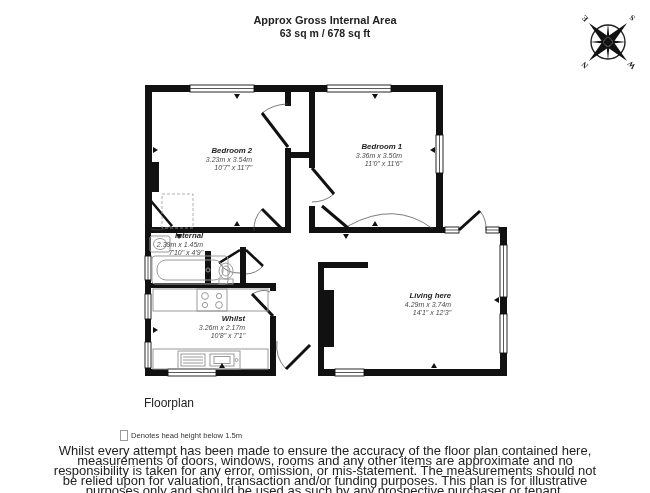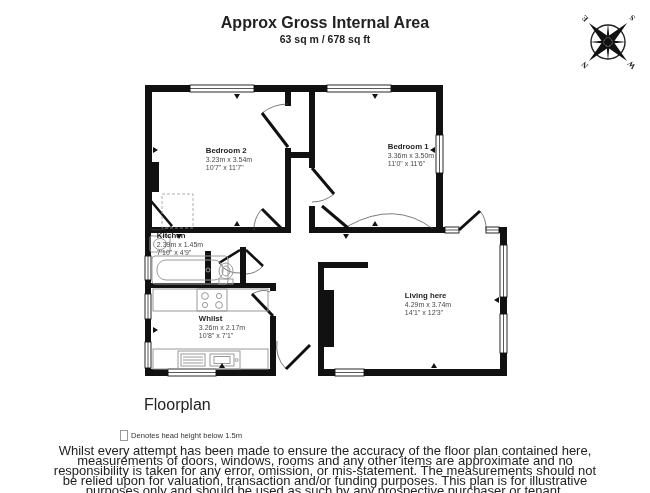--- a/index.html
+++ b/index.html
@@ -1,26 +1,26 @@
 <!DOCTYPE html>
 <html><head>
 <meta charset="utf-8">
 <style>
   html,body{margin:0;padding:0;background:#fff;}
   .page{position:relative;width:650px;height:493px;background:#ffffff;
         font-family:"Liberation Sans", sans-serif;color:#222;overflow:hidden;}
   .hdr{position:absolute;top:14px;left:0;width:650px;text-align:center;}
-  .hdr .l1{font-size:16px;font-weight:bold;color:#222;}
+  .hdr .l1{font-size:11px;font-weight:bold;color:#222;}
   .hdr .l2{font-size:10.5px;font-weight:bold;color:#222;margin-top:1px;}
   .plan-svg{position:absolute;left:0;top:0;}
-  .room-label{position:absolute;transform:translate(-50%,-50%);text-align:left;
-              white-space:nowrap;line-height:8.5px;}
+  .room-label{position:absolute;transform:translate(-50%,-50%);text-align:right;
+              white-space:nowrap;line-height:8.5px;font-style:italic;}
   .room-label .rn{font-size:7.8px;font-weight:bold;color:#222;}
   .room-label .rm{font-size:7px;color:#4a4a4a;}
-  .plan-title{position:absolute;left:144px;top:396px;font-size:16px;color:#222;}
+  .plan-title{position:absolute;left:144px;top:396px;font-size:12px;color:#222;}
   .legend{position:absolute;left:120px;top:430px;font-size:7.6px;color:#333;
           display:flex;align-items:center;gap:3px;}
   .legend .sq{display:inline-block;width:6px;height:9px;border:1px solid #9a9a9a;background:#fff;}
   .disclaimer{position:absolute;top:446px;left:50px;width:550px;text-align:center;
               font-size:13px;line-height:10px;color:#222;}
 </style>
 </head>
 <body>
 
 <div class="page">
@@ -206,27 +206,27 @@
         <text x="-33" y="3">W</text>
       </g>
     </g>
   </svg>
 
   <div class="room-label" style="left:229px;top:160px;">
     <div class="rn">Bedroom 2</div>
     <div class="rm">3.23m x 3.54m</div>
     <div class="rm">10'7" x 11'7"</div>
   </div>
-  <div class="room-label" style="left:379px;top:156px;margin-left:32px;">
+  <div class="room-label" style="left:379px;top:156px;">
     <div class="rn">Bedroom 1</div>
     <div class="rm">3.36m x 3.50m</div>
     <div class="rm">11'0" x 11'6"</div>
   </div>
   <div class="room-label" style="left:180px;top:245px;">
-    <div class="rn">Kitchen</div>
+    <div class="rn">Internal</div>
     <div class="rm">2.39m x 1.45m</div>
     <div class="rm">7'10" x 4'9"</div>
   </div>
   <div class="room-label" style="left:222px;top:328px;">
     <div class="rn">Whilst</div>
     <div class="rm">3.26m x 2.17m</div>
     <div class="rm">10'8" x 7'1"</div>
   </div>
   <div class="room-label" style="left:428px;top:305px;">
     <div class="rn">Living here</div>

